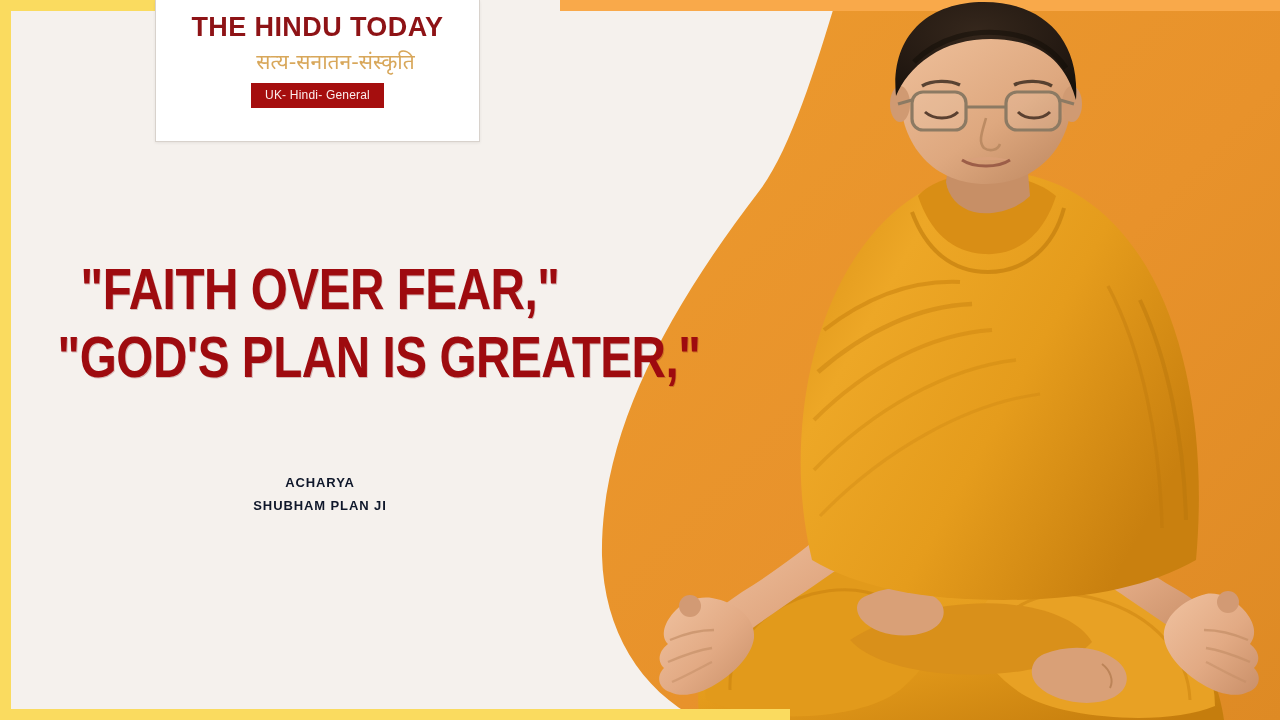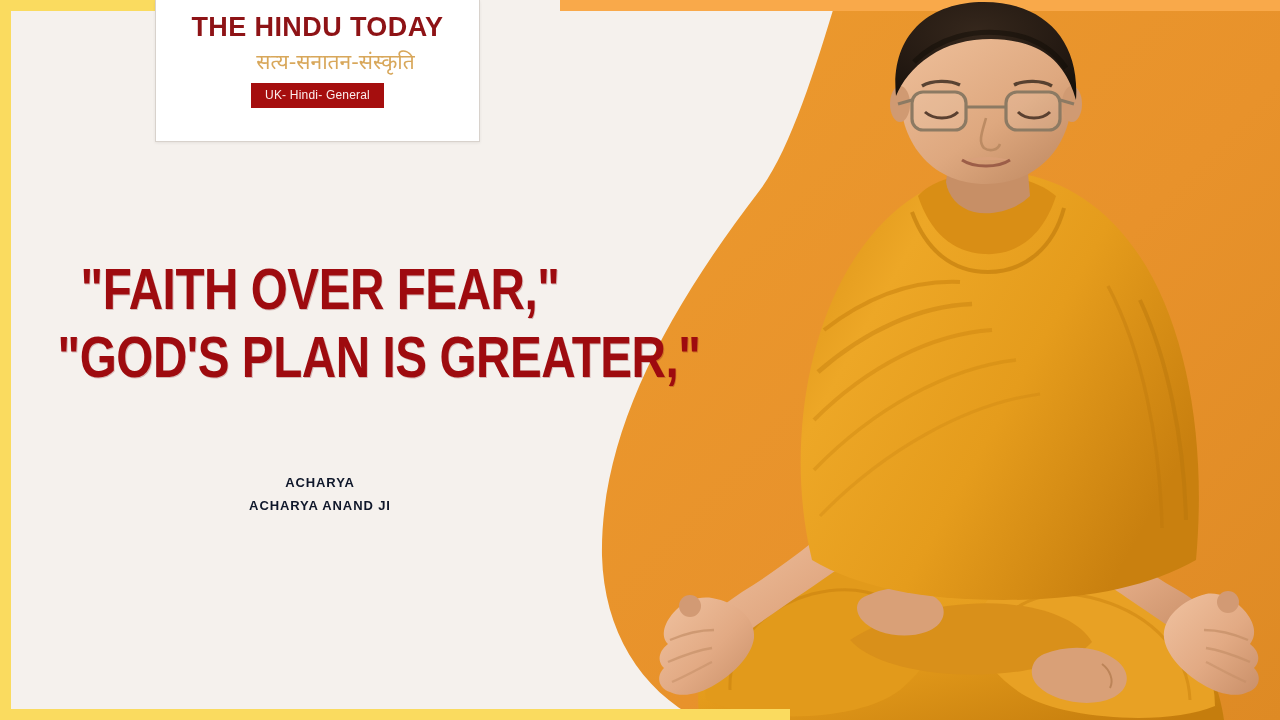--- a/index.html
+++ b/index.html
@@ -337,16 +337,16 @@
     <div class="logo-badge">UK- Hindi- General</div>
   </div>
 
   <div class="quote-block">
     <div class="quote-line">"FAITH OVER FEAR,"</div>
     <div class="quote-line">"GOD'S PLAN IS GREATER,"</div>
   </div>
 
   <div class="attribution">
     <div class="attr-line">ACHARYA</div>
-    <div class="attr-line">ACHARYA ANAND JI</div>
+    <div class="attr-line">SHUBHAM PLAN JI</div>
   </div>
 
 </div>
 
 </body></html>

